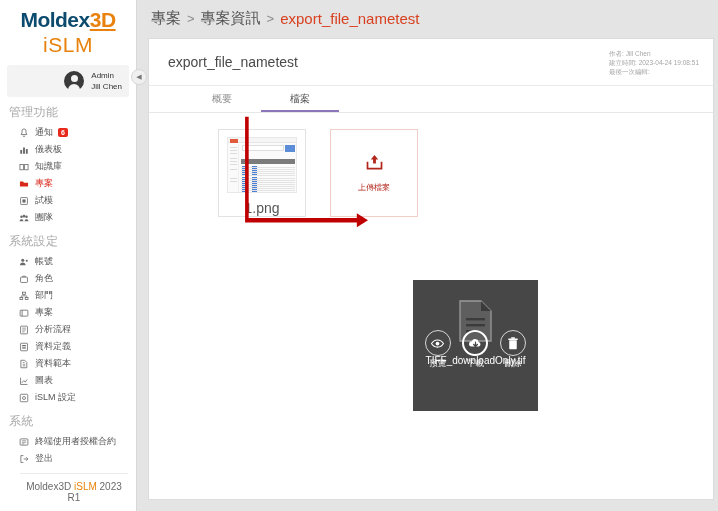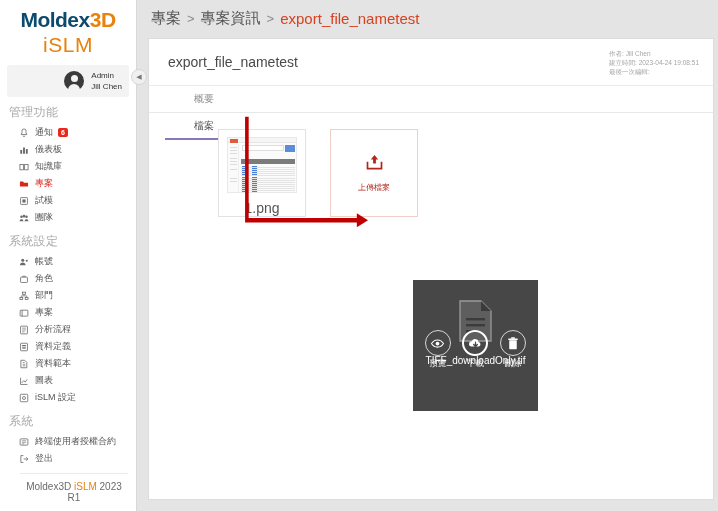--- a/index.html
+++ b/index.html
@@ -31,21 +31,21 @@
     padding: 8px 0 2px 0;
     text-align: center;
   }
   .brand-line1 {
     font-size: 21px;
     font-weight: bold;
     letter-spacing: -0.5px;
     line-height: 24px;
   }
   .brand-mold { color: #0c4a6e; }
-  .brand-3d { color: #e8820c; }
+  .brand-3d { color: #e8820c; text-decoration: underline; }
   .brand-line2 {
     font-size: 21px;
     font-weight: normal;
     color: #e8820c;
     line-height: 26px;
     letter-spacing: 0.5px;
   }
   .user-card {
     margin: 5px 7px 0 7px;
     background: #f3f3f3;
@@ -192,22 +192,21 @@
     font-size: 14px;
     color: #4a4a4a;
   }
   .meta { text-align: left; line-height: 9px; }
   .meta div { font-size: 6.5px; color: #a6a6a6; }
 
   .tabs {
     height: 27px;
     border-bottom: 1px solid #e8e8e8;
     display: flex;
-    padding-left: 16px;
-    flex-direction: column;
+    padding-left: 34px;
   }
   .tab {
     width: 78px;
     text-align: center;
     font-size: 10px;
     color: #8a8a8a;
     line-height: 25px;
     cursor: pointer;
     border-bottom: 2px solid transparent;
   }

